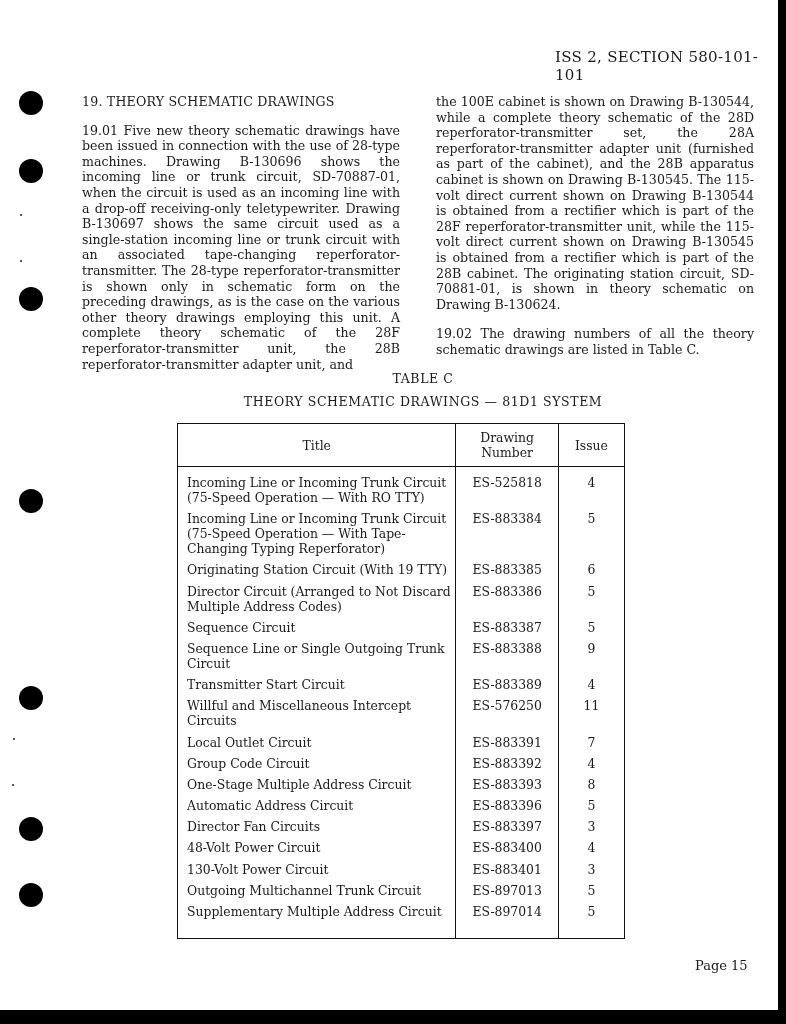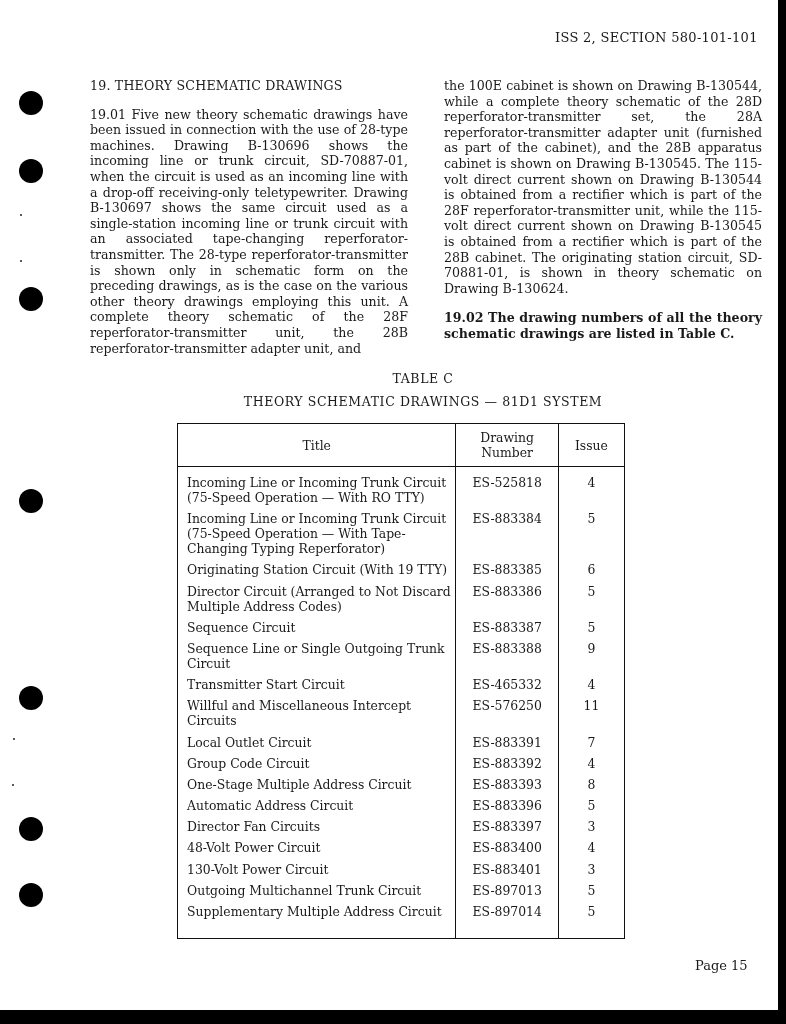--- a/index.html
+++ b/index.html
@@ -6,27 +6,27 @@
   body {
     width: 786px; height: 1024px; position: relative; overflow: hidden;
     background: #ffffff; color: #1a1a1a;
     font-family: "DejaVu Serif", "Liberation Serif", serif;
   }
   .edge-right { position: absolute; left: 778px; top: 0; width: 8px; height: 1024px; background: #000; }
   .edge-bottom { position: absolute; left: 0; top: 1010px; width: 786px; height: 14px; background: #000; }
   .hole { position: absolute; width: 24px; height: 24px; border-radius: 50%; background: #000; left: 19px; }
   .speck { position: absolute; width: 2px; height: 2px; background: #222; border-radius: 1px; }
 
-  .header { position: absolute; top: 30px; left: 555px; font-size: 13px; letter-spacing: 0.3px; }
-  .col { position: absolute; top: 78px; width: 318px; font-size: 12.6px; line-height: 15.6px; text-align: justify; margin-left: 8px; }
+  .header { position: absolute; top: 48px; left: 555px; font-size: 15px; letter-spacing: 0.3px; }
+  .col { position: absolute; top: 94px; width: 318px; font-size: 12.6px; line-height: 15.6px; text-align: justify; }
   .col-left { left: 82px; }
   .col-right { left: 436px; }
   .col p { margin: 0; }
   .sec-heading { margin: 0 0 13px 0 !important; letter-spacing: 0.2px; }
-  .para-gap { margin-top: 14px !important; font-weight: bold; }
+  .para-gap { margin-top: 14px !important; }
 
   .table-caption { position: absolute; left: 0; width: 786px; text-align: center; font-size: 12.5px; letter-spacing: 0.6px; }
   .cap1 { top: 371px; left: 30px; }
   .cap2 { top: 394px; left: 30px; }
 
   table.tbl {
     position: absolute; left: 177px; top: 423px; width: 448px;
     border-collapse: collapse; font-size: 12.4px; line-height: 15px;
     border: 1.5px solid #111;
   }
@@ -110,21 +110,21 @@
         <td class="num">ES-883387</td>
         <td class="num">5</td>
       </tr>
       <tr class="body">
         <td>Sequence Line or Single Outgoing Trunk Circuit</td>
         <td class="num">ES-883388</td>
         <td class="num">9</td>
       </tr>
       <tr class="body">
         <td>Transmitter Start Circuit</td>
-        <td class="num">ES-465332</td>
+        <td class="num">ES-883389</td>
         <td class="num">4</td>
       </tr>
       <tr class="body">
         <td>Willful and Miscellaneous Intercept Circuits</td>
         <td class="num">ES-576250</td>
         <td class="num">11</td>
       </tr>
       <tr class="body">
         <td>Local Outlet Circuit</td>
         <td class="num">ES-883391</td>

